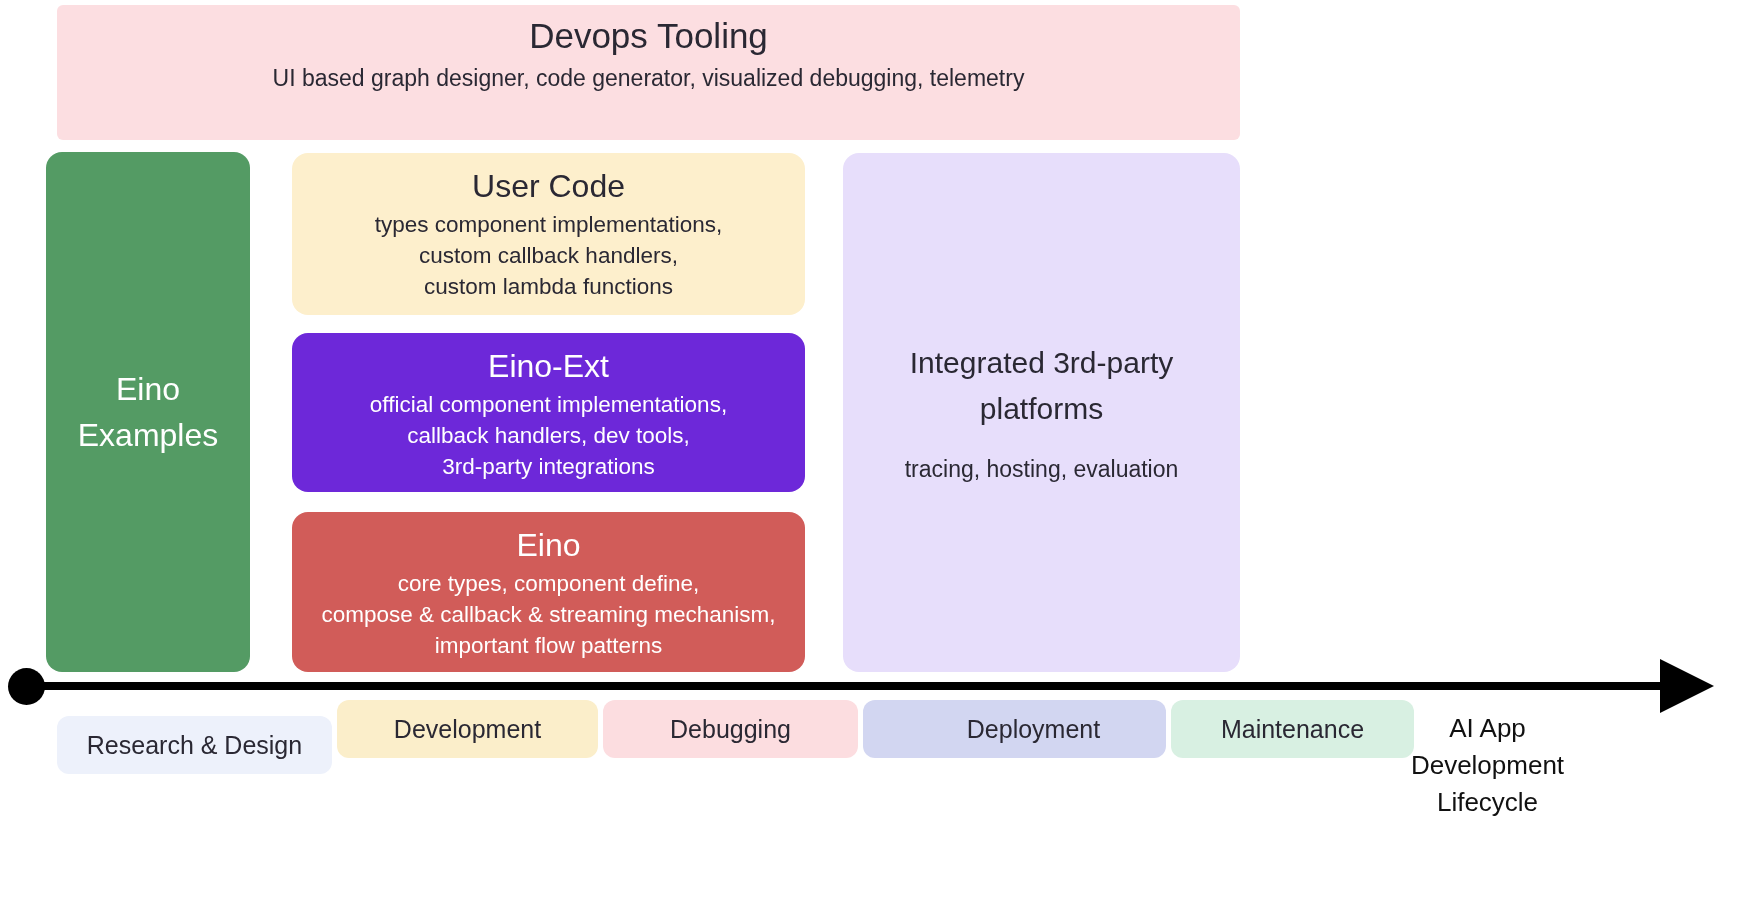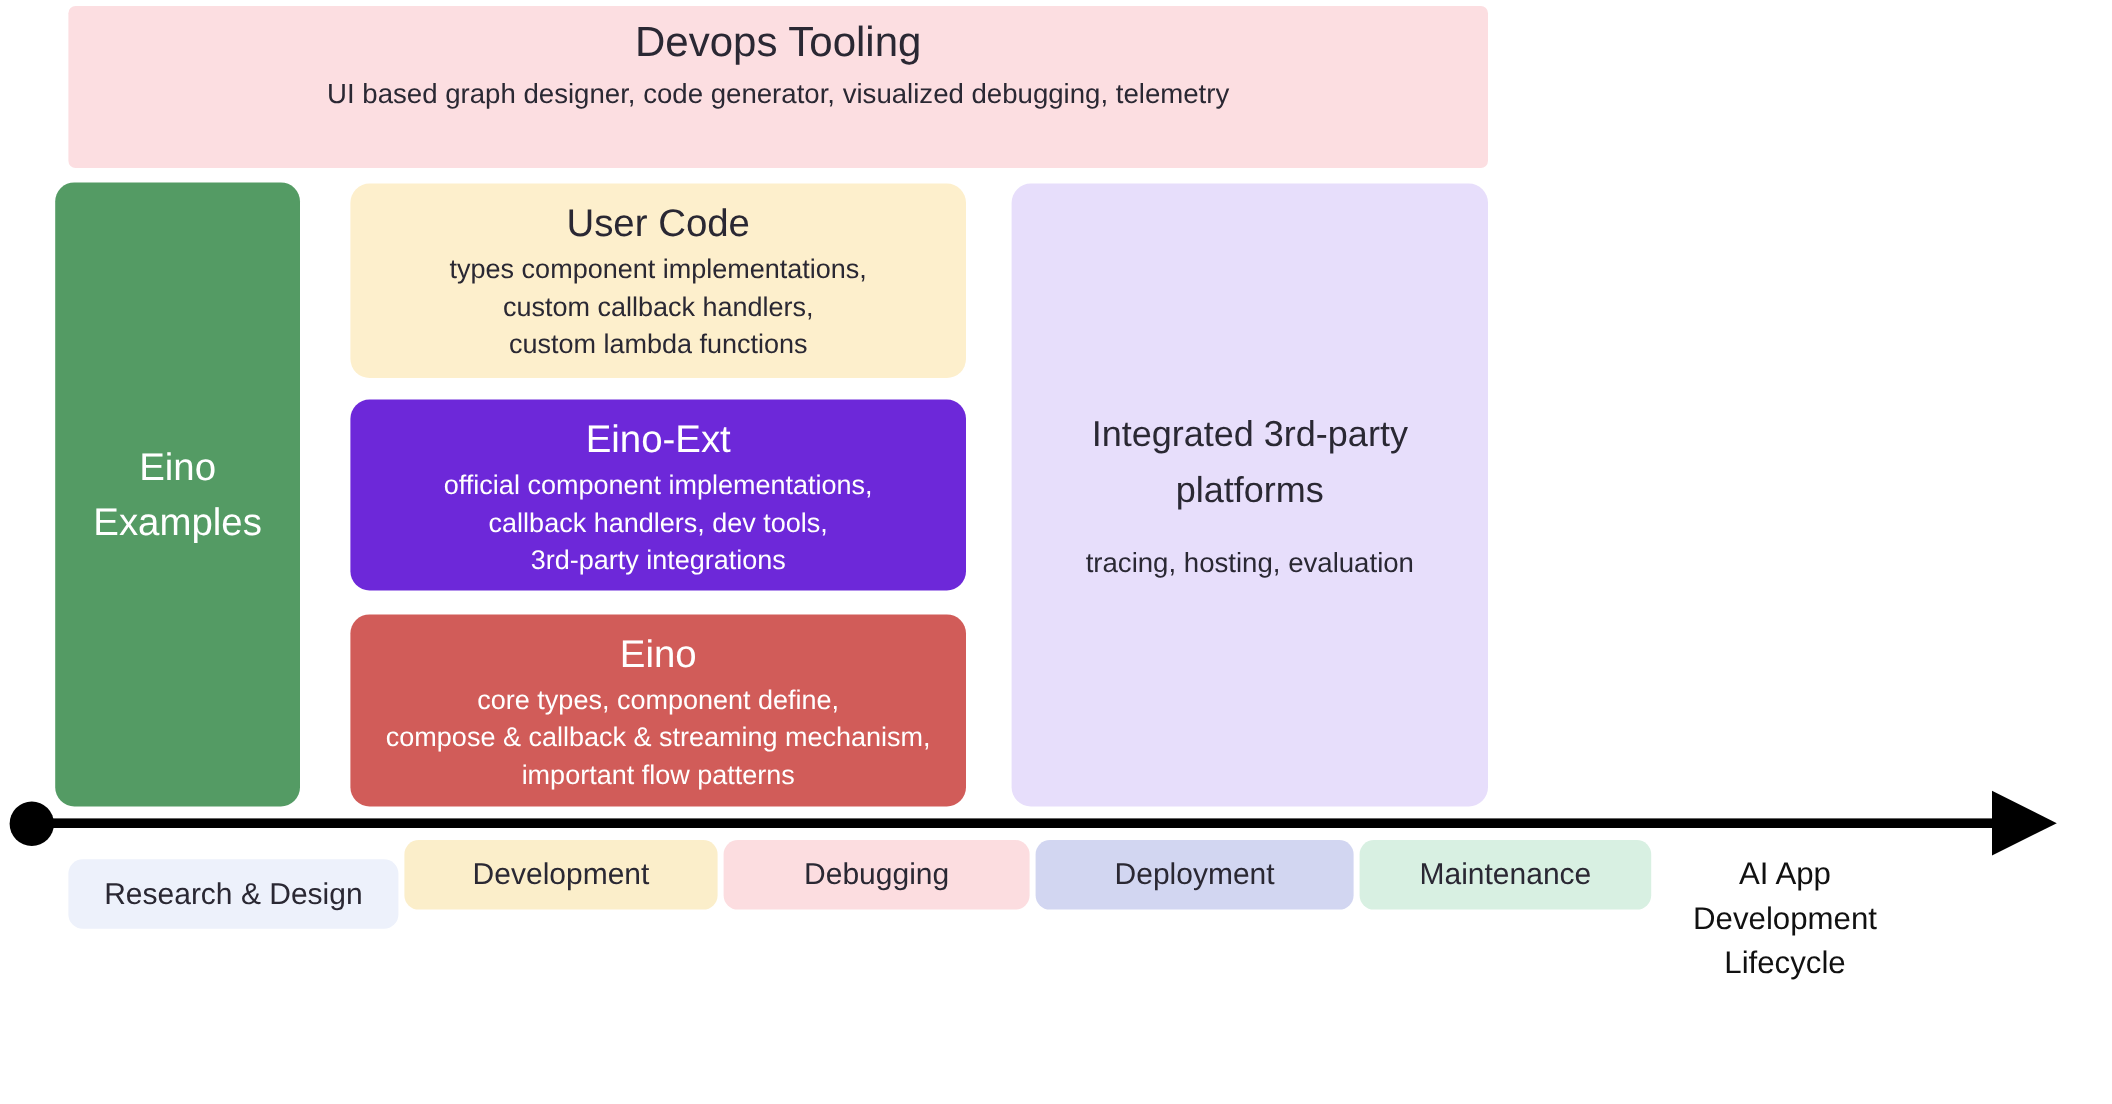--- a/index.html
+++ b/index.html
@@ -90,21 +90,21 @@
   </div>
 
   <div class="arrow-dot" style="background: rgb(0, 0, 0);"></div>
   <div class="arrow-line" style="background: rgb(0, 0, 0);"></div>
   <div class="arrow-head"></div>
 
   <div class="stages">
       <div class="stage" style="background: rgb(237, 241, 251); margin-top: 16px;">Research &amp; Design</div>
       <div class="stage" style="background: rgb(251, 238, 202);">Development</div>
       <div class="stage" style="background: rgb(252, 221, 224);">Debugging</div>
-      <div class="stage" style="background: rgb(210, 214, 241);">Deployment</div>
+      <div class="stage" style="background: rgb(210, 214, 241); padding-left: 38px;">Deployment</div>
       <div class="stage" style="background: rgb(216, 240, 226);">Maintenance</div>
     </div>
 
   <div class="axis-label">
     <div>AI App</div>
     <div>Development</div>
     <div>Lifecycle</div>
   </div>
 
 </div>

